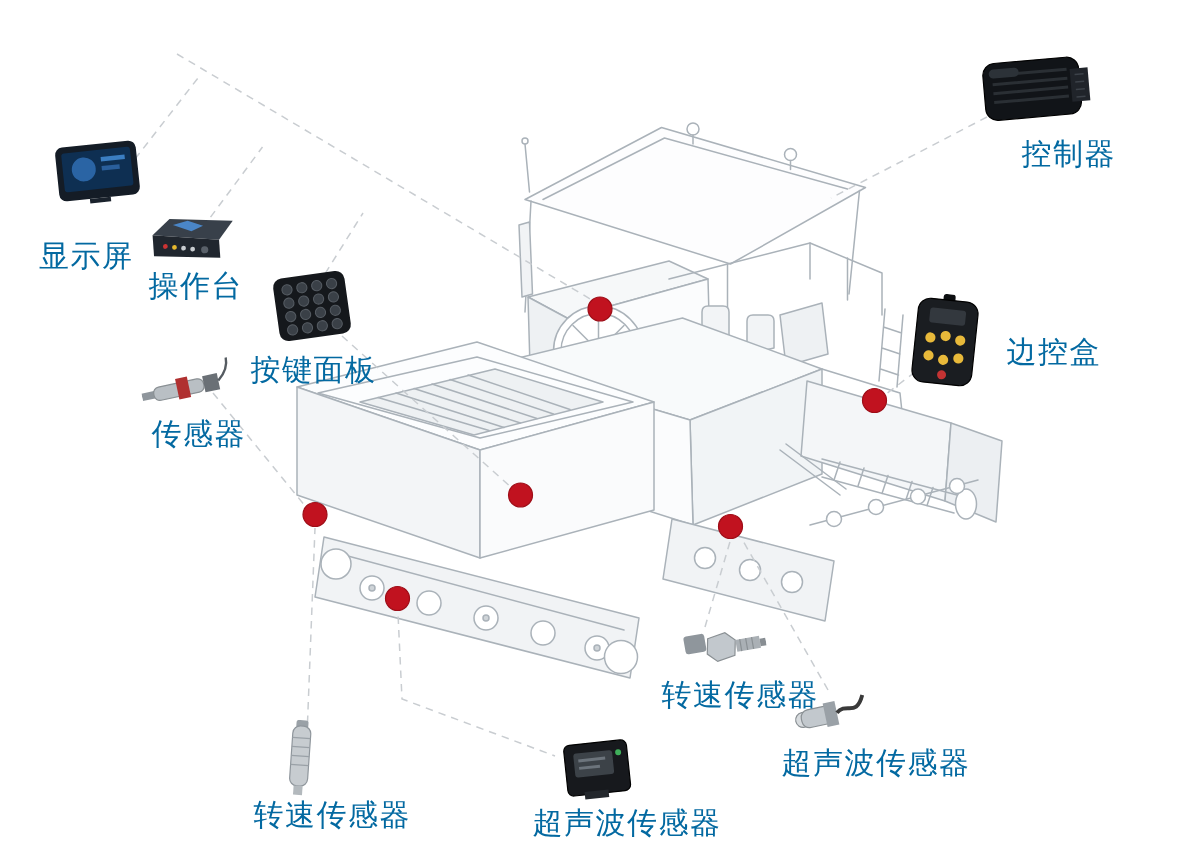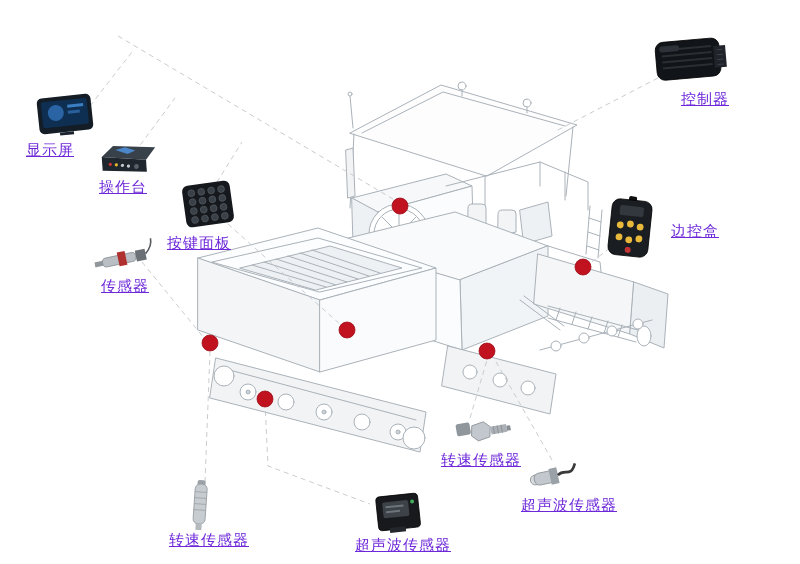--- a/index.html
+++ b/index.html
@@ -4,22 +4,22 @@
 <style>
   html,body{margin:0;padding:0;background:#fff;}
   .stage{
     position:relative;width:800px;height:564px;background:#ffffff;overflow:hidden;
     font-family:"DejaVu Sans","Liberation Sans",sans-serif;
   }
   .stage > svg.scene{position:absolute;left:0;top:0;}
   .comp{position:absolute;}
   .comp svg{display:block;}
   .label{
-    position:absolute;font-size:15px;color:#6d28d9;white-space:nowrap;
-    letter-spacing:1px;line-height:1;text-decoration:underline;
+    position:absolute;font-size:20px;color:#0369a1;white-space:nowrap;
+    letter-spacing:1px;line-height:1;
   }
 </style>
 </head>
 <body>
 
 <div class="stage">
 
   <svg class="scene" width="800" height="564" viewBox="0 0 800 564">
     <g stroke="#aab2b9" stroke-width="1" fill="none" stroke-linejoin="round" stroke-linecap="round">
 
@@ -238,21 +238,21 @@
     <svg width="48" height="44" viewBox="0 0 48 44" style="transform:rotate(-6deg)">
       <rect x="3" y="6" width="42" height="34" rx="4" fill="#17191d" stroke="#000000" stroke-width="0.8"></rect>
       <rect x="9" y="12" width="26" height="16" rx="2" fill="#3c4248"></rect>
       <rect x="12" y="16" width="18" height="2" fill="#6c747c"></rect>
       <rect x="12" y="21" width="14" height="2" fill="#6c747c"></rect>
       <circle cx="39" cy="14" r="2" fill="#3fae5a"></circle>
       <rect x="14" y="38" width="16" height="5" fill="#23272c"></rect>
     </svg>
   </div>
 
-  <div class="label" style="left:26px;top:143px">显示屏</div>
+  <div class="label" style="left:26px;top:160px">显示屏</div>
   <div class="label" style="left:99px;top:180px">操作台</div>
   <div class="label" style="left:167px;top:236px">按键面板</div>
   <div class="label" style="left:101px;top:279px">传感器</div>
   <div class="label" style="left:681px;top:92px">控制器</div>
   <div class="label" style="left:671px;top:224px">边控盒</div>
   <div class="label" style="left:441px;top:453px">转速传感器</div>
   <div class="label" style="left:521px;top:498px">超声波传感器</div>
   <div class="label" style="left:169px;top:533px">转速传感器</div>
   <div class="label" style="left:355px;top:538px">超声波传感器</div>
 

